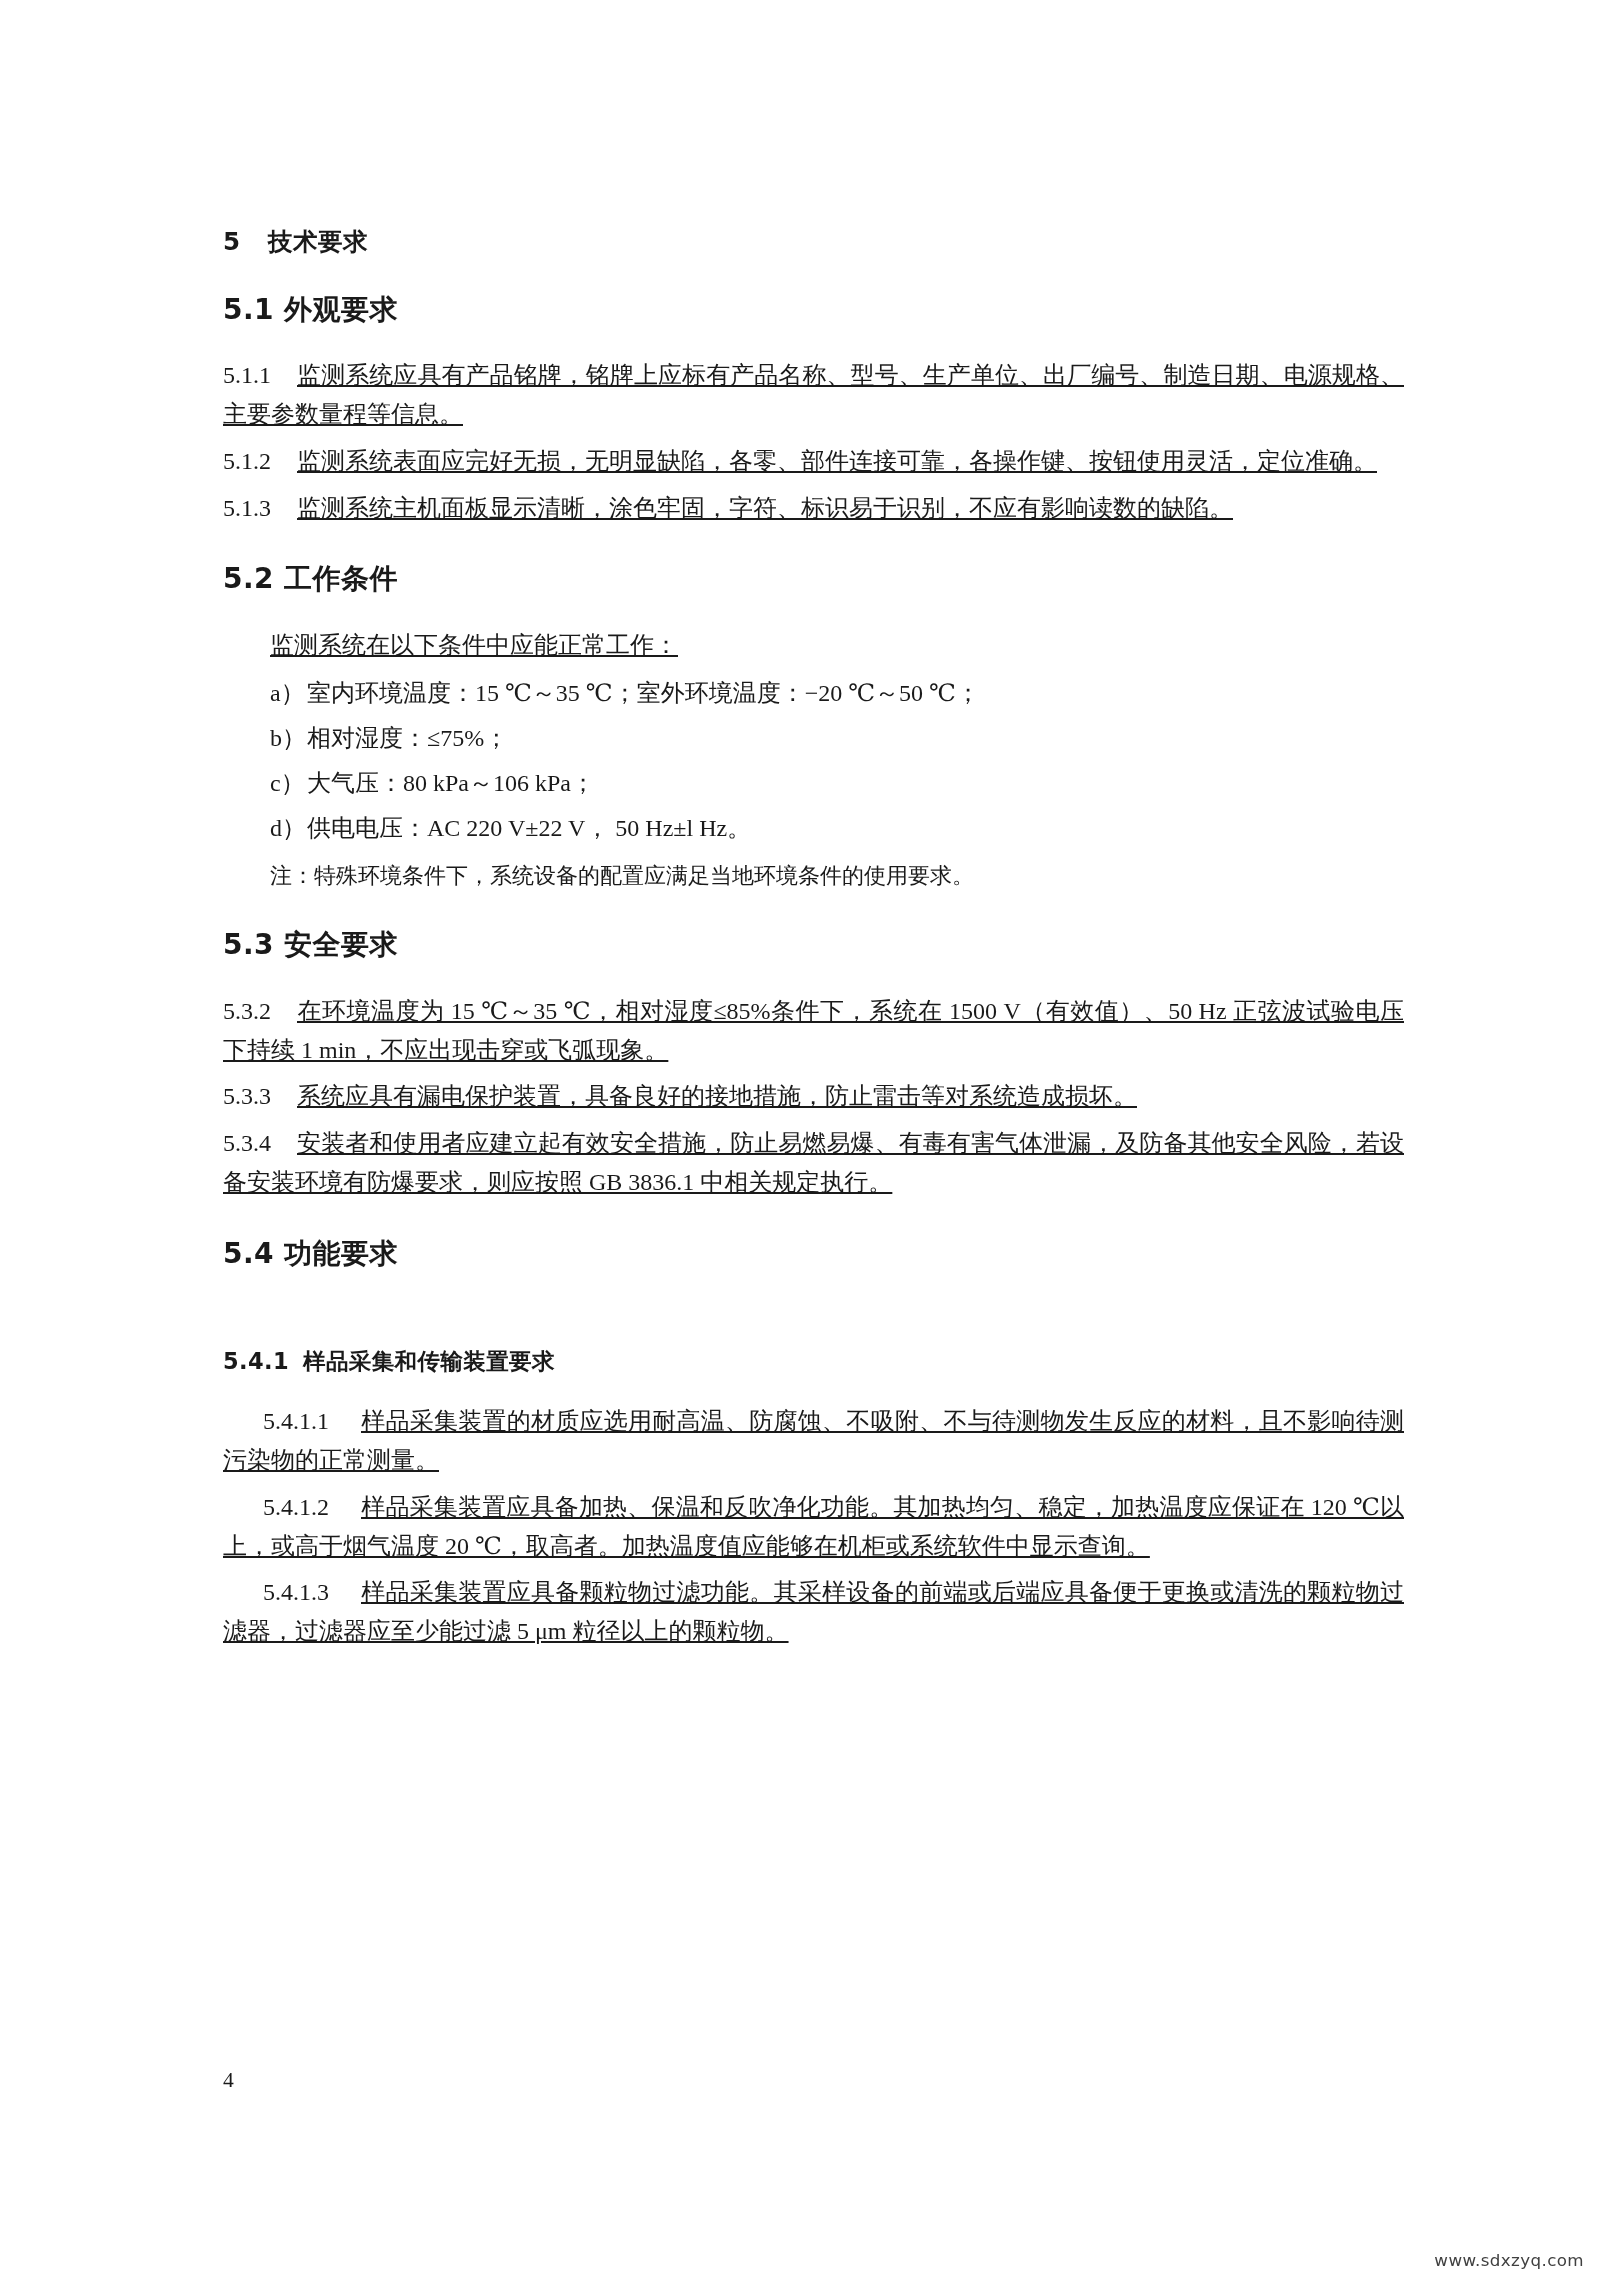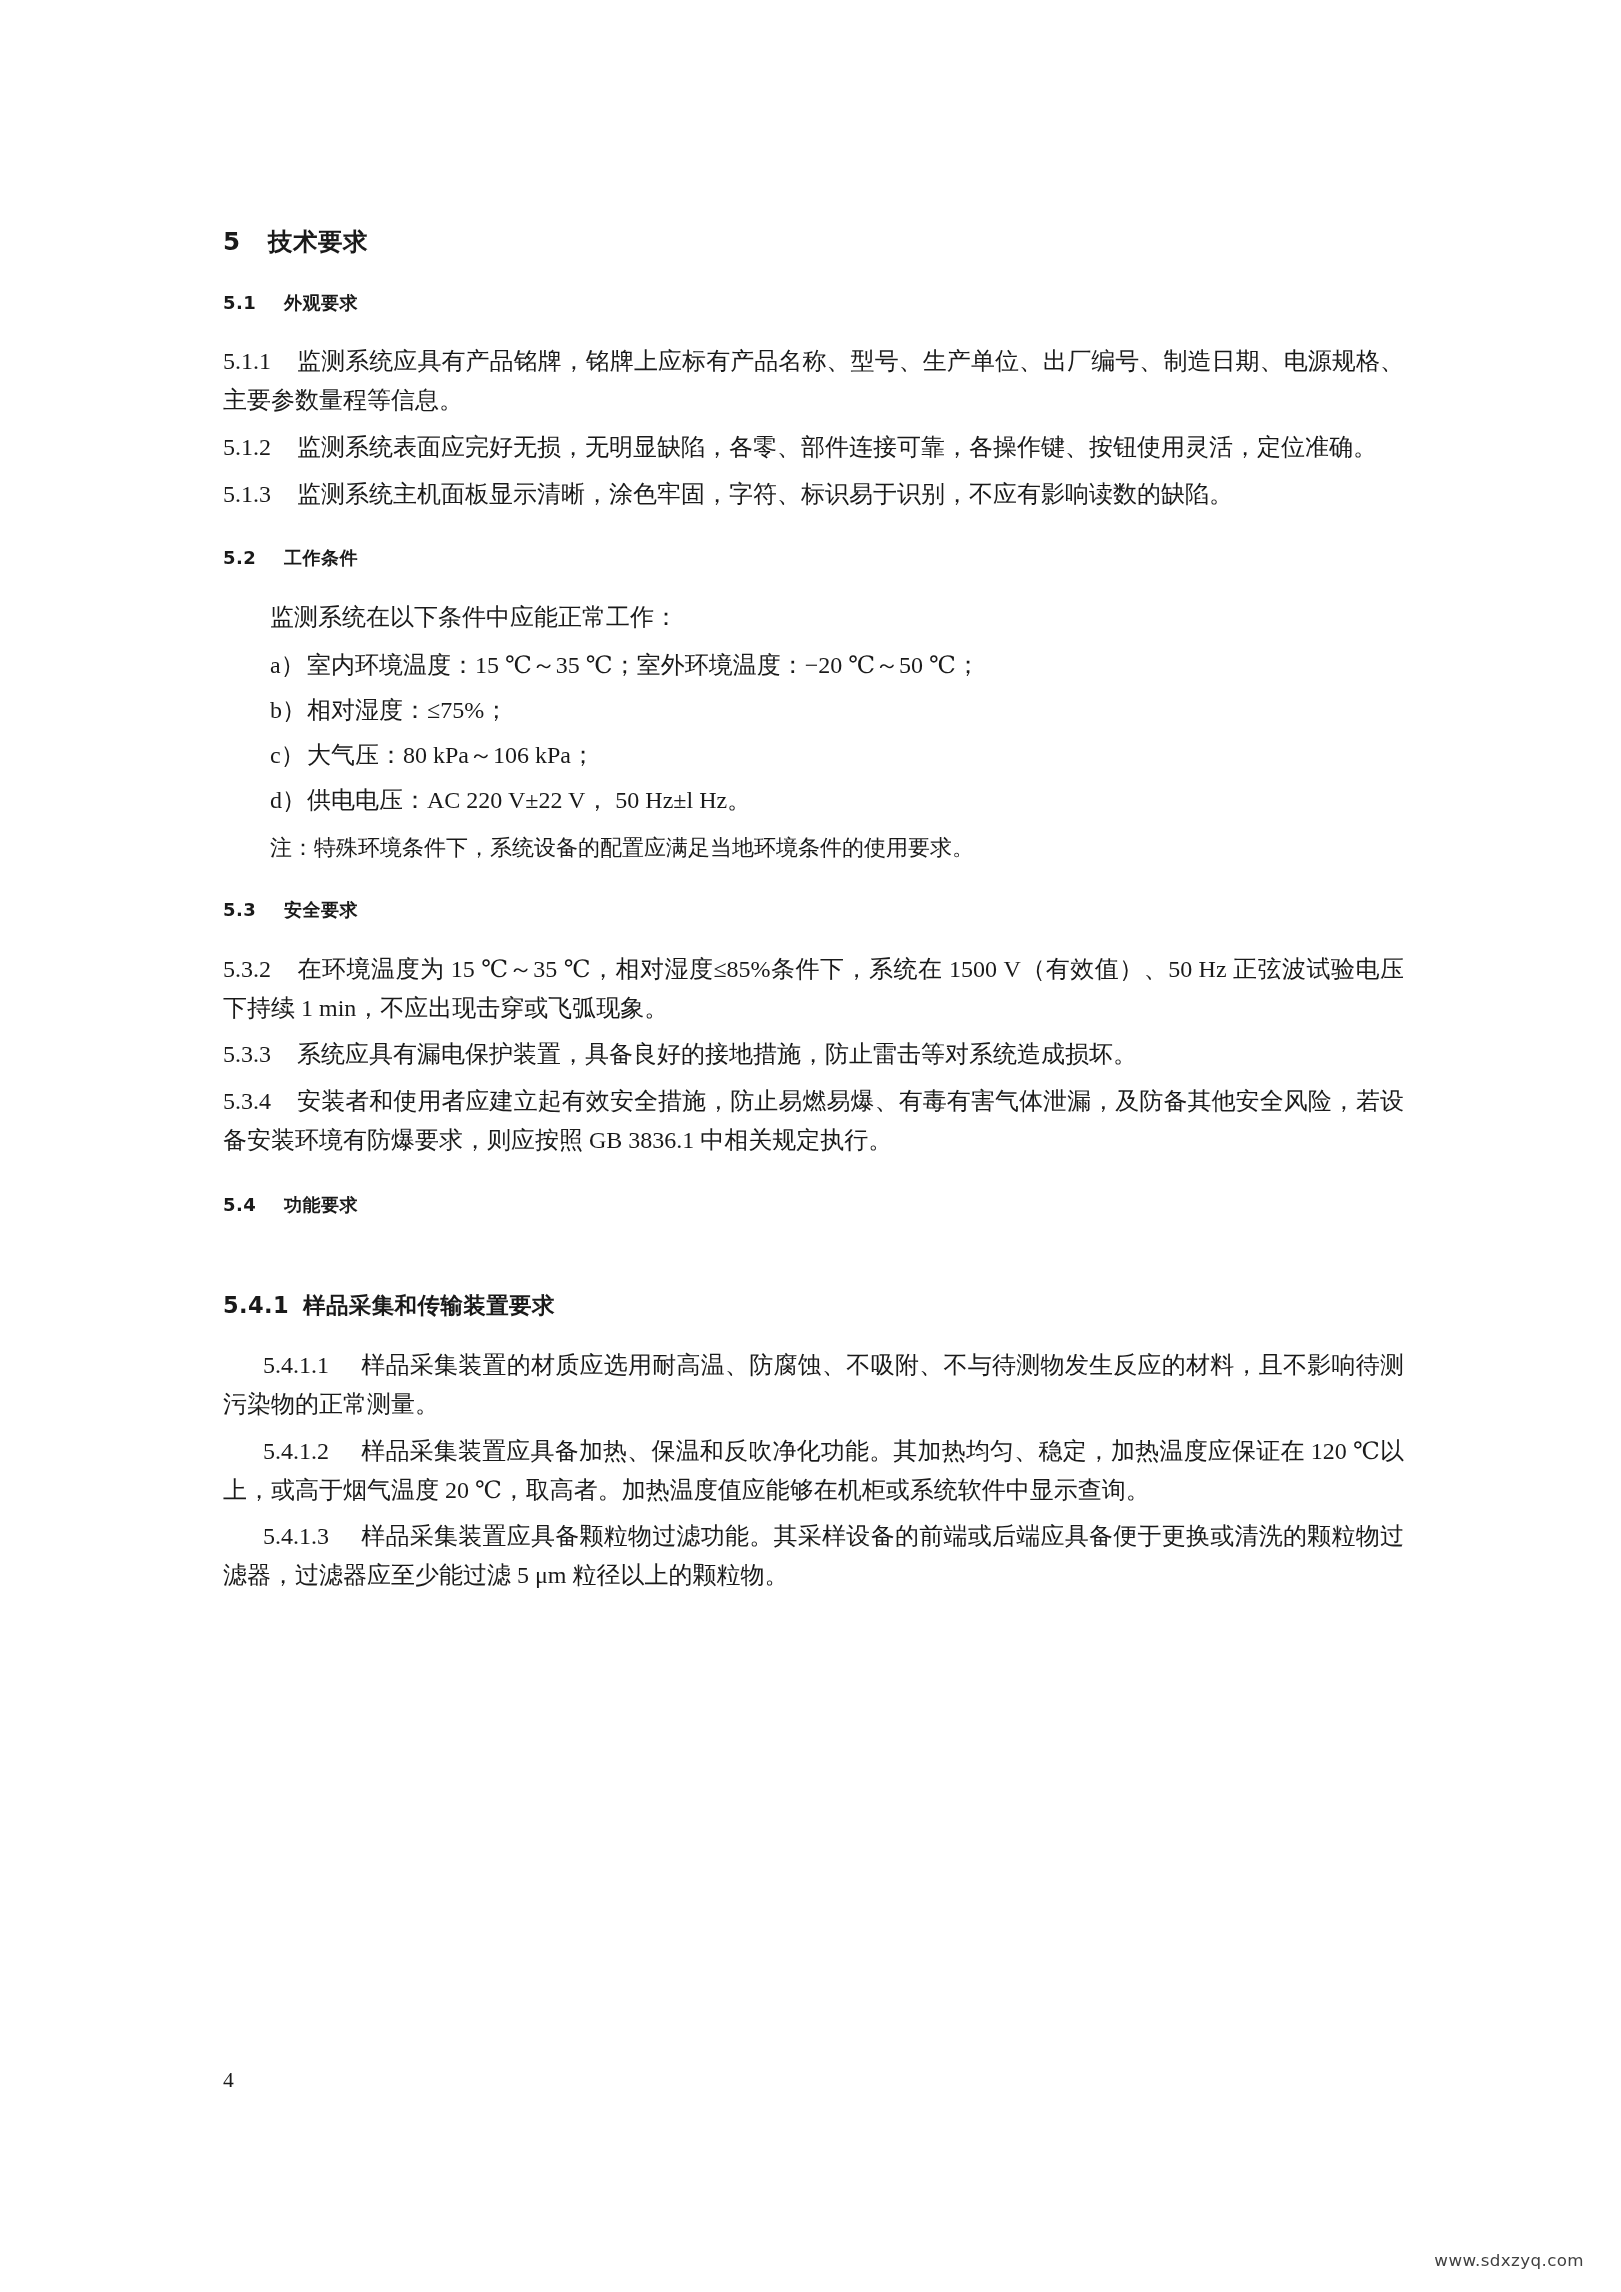--- a/index.html
+++ b/index.html
@@ -31,21 +31,21 @@
     font-weight: bold;
     margin: 0 0 33px 0;
     letter-spacing: 0.5px;
   }
   h2.sec .num {
     display: inline-block;
     min-width: 45px;
   }
   h3.subsec {
     font-family: "DejaVu Sans", "Liberation Sans", sans-serif;
-    font-size: 18px;
+    font-size: 28px;
     font-weight: bold;
     margin: 33px 0 27.4px 0;
     letter-spacing: 0.5px;
   }
   h3.subsec .num {
     display: inline-block;
     min-width: 61px;
   }
   h4.subsubsec {
     font-family: "DejaVu Sans", "Liberation Sans", sans-serif;
@@ -58,20 +58,21 @@
     display: inline-block;
     min-width: 80px;
     margin-top: 44px;
   }
   p.para {
     font-size: 24px;
     line-height: 1.62;
     margin: 0 0 7.8px 0;
     text-align: justify;
     text-justify: inter-ideograph;
+    text-decoration: underline;
   }
   p.para .lbl {
     display: inline-block;
     min-width: 74px;
   }
   p.para .lbl.wide {
     min-width: 98px;
     margin-left: 40px;
   }
   p.indent {

